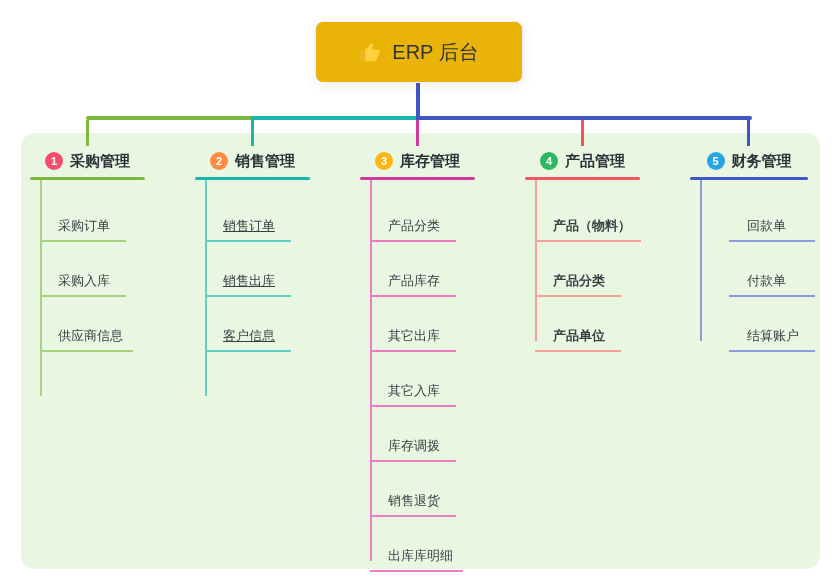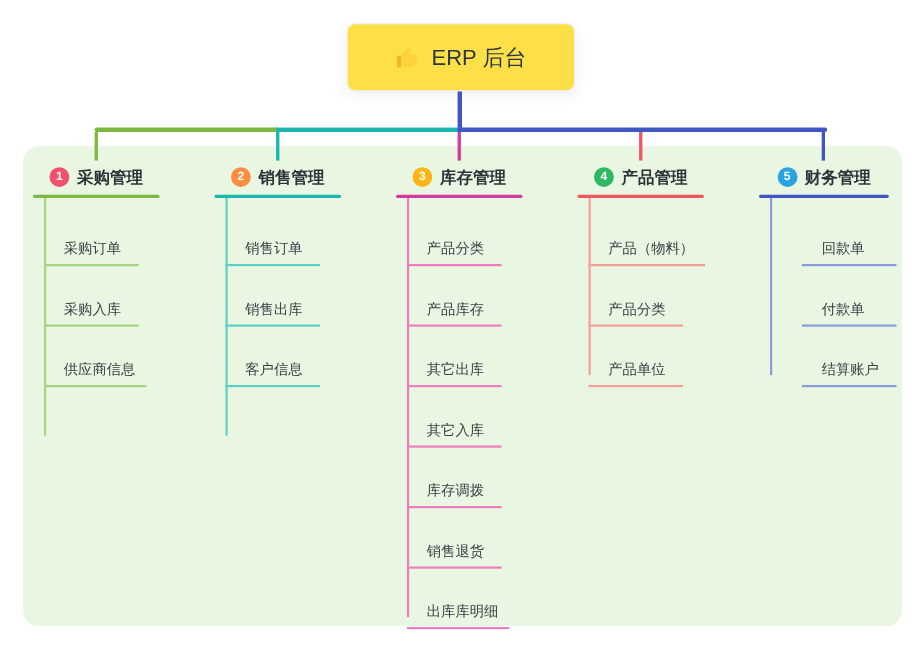--- a/index.html
+++ b/index.html
@@ -12,21 +12,21 @@
 
   
   .panel {
     position: absolute; left: 21px; top: 133px; width: 799px; height: 436px;
     background: #e9f6e1; border-radius: 14px;
   }
 
   
   .root-node {
     position: absolute; left: 315px; top: 21px; width: 208px; height: 62px;
-    background: #fde047; border: 1px solid #f0f1f4; border-radius: 8px;
+    background: #eab308; border: 1px solid #f0f1f4; border-radius: 8px;
     box-shadow: 0 4px 12px rgba(60,70,90,.08);
     display: flex; align-items: center; justify-content: center; gap: 10px;
     font-size: 20px; color: #2f3540; font-weight: 500;
   }
   .root-node .icon { width: 23px; height: 23px; display: inline-block; }
 
   
   .line { position: absolute; }
   .trunk   { left: 416px; top: 83px;  width: 4px;  height: 37px; background: #4156c5; }
   .bus-g   { left: 86px;  top: 116px; width: 167px; height: 4px; background: #7cb93e; border-radius: 2px 0 0 2px; }
@@ -66,31 +66,31 @@
 
   
   .b1 .badge { background: #f14f6d; }
   .b1 .branch-underline { background: #7cb93e; }
   .b1 .vline { background: #a6d37f; }
   .b1 .child-row { border-bottom-color: #a6d37f; }
 
   .b2 .badge { background: #ff8c40; }
   .b2 .branch-underline { background: #1ab5ac; }
   .b2 .vline { background: #5ecfc4; }
-  .b2 .child-row { border-bottom-color: #5ecfc4; }
+  .b2 .child-row { border-bottom-color: #5ecfc4; text-decoration: underline; }
 
   .b3 .badge { background: #fcb514; }
   .b3 .branch-underline { background: #d23a9d; }
   .b3 .vline { background: #ee7cc0; }
   .b3 .child-row { border-bottom-color: #ee7cc0; }
 
   .b4 .badge { background: #2eb863; }
   .b4 .branch-underline { background: #ef5661; }
   .b4 .vline { background: #f7a098; }
-  .b4 .child-row { border-bottom-color: #f7a098; }
+  .b4 .child-row { border-bottom-color: #f7a098; font-weight: bold; }
 
   .b5 .badge { background: #29a3e2; }
   .b5 .branch-underline { background: #4156c5; }
   .b5 .vline { background: #8b9bdc; }
   .b5 .child-row { border-bottom-color: #8b9bdc; margin-left: 39px; }
 </style>
 </head>
 <body>
 
 <div class="canvas">

